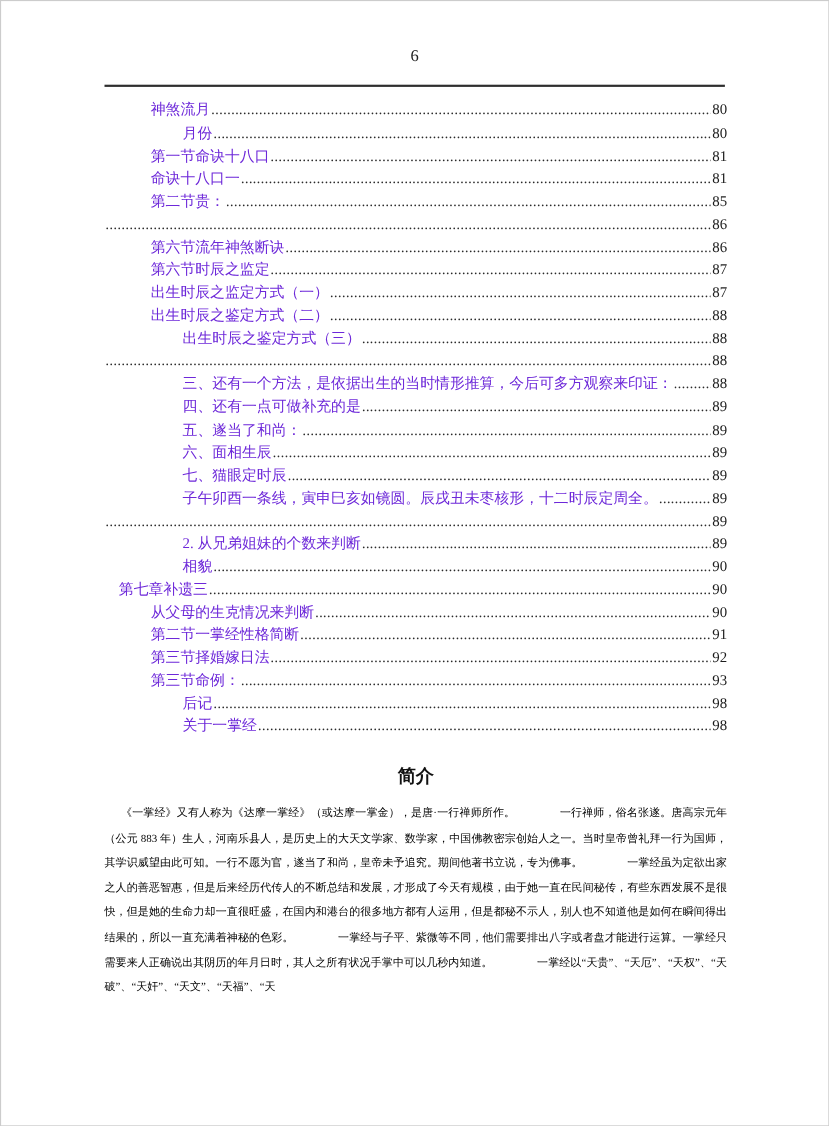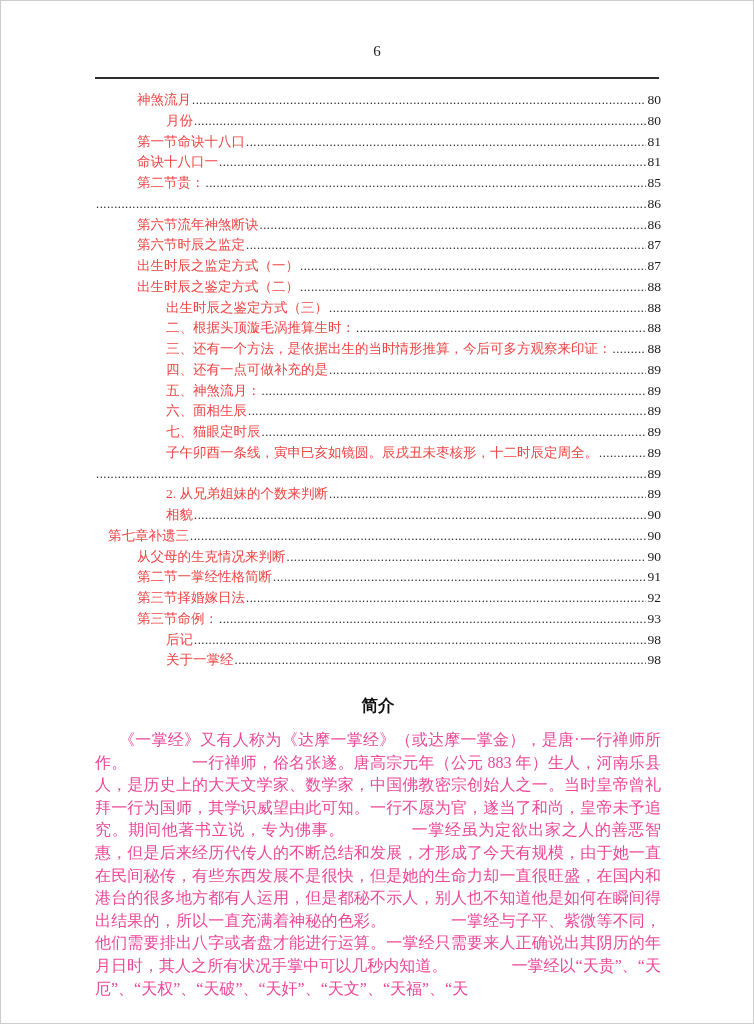--- a/index.html
+++ b/index.html
@@ -47,21 +47,21 @@
     align-items: baseline;
     font-size: 13.5px;
     line-height: 19.75px;
     white-space: nowrap;
   }
   .toc-row.lvl0 .toc-label { padding-left: 13px; }
   .toc-row.lvl1 .toc-label { padding-left: 42px; }
   .toc-row.lvl2 .toc-label { padding-left: 71px; }
   .toc-label {
     flex: 0 0 auto;
-    color: #ef4444;
+    color: #6d28d9;
   }
   .dots {
     flex: 1 1 auto;
     overflow: hidden;
     white-space: nowrap;
     color: #2a2a2a;
     letter-spacing: 0.5px;
     margin: 0 1px;
     font-size: 12.5px;
   }
@@ -79,25 +79,25 @@
   }
   .intro-heading {
     text-align: center;
     font-weight: bold;
     font-size: 16.5px;
     margin: 0 0 12px 0;
     color: #111111;
   }
   .intro-paragraph {
     margin: 0;
-    font-size: 16px;
+    font-size: 10px;
     line-height: 22.6px;
     text-align: justify;
     text-indent: 1.5em;
-    color: #ec4899;
+    color: #000000;
   }
 </style>
 </head>
 <body>
 
 <div class="page">
 
   <div class="page-number-top">6</div>
 
   <div class="header-rule"></div>
@@ -151,36 +151,35 @@
         <span class="toc-label">出生时辰之鉴定方式（二）</span>
         <span class="dots">............................................................................................................................................................................................................................</span>
         <span class="toc-page">88</span>
       </div>
       <div class="toc-row lvl2">
         <span class="toc-label">出生时辰之鉴定方式（三）</span>
         <span class="dots">............................................................................................................................................................................................................................</span>
         <span class="toc-page">88</span>
       </div>
       <div class="toc-row lvl2">
-        <span class="toc-label">二、根据头顶漩毛涡推算生时：</span>
         <span class="dots">............................................................................................................................................................................................................................</span>
         <span class="toc-page">88</span>
       </div>
       <div class="toc-row lvl2">
         <span class="toc-label">三、还有一个方法，是依据出生的当时情形推算，今后可多方观察来印证：</span>
         <span class="dots">............................................................................................................................................................................................................................</span>
         <span class="toc-page">88</span>
       </div>
       <div class="toc-row lvl2">
         <span class="toc-label">四、还有一点可做补充的是</span>
         <span class="dots">............................................................................................................................................................................................................................</span>
         <span class="toc-page">89</span>
       </div>
       <div class="toc-row lvl2">
-        <span class="toc-label">五、神煞流月：</span>
+        <span class="toc-label">五、遂当了和尚：</span>
         <span class="dots">............................................................................................................................................................................................................................</span>
         <span class="toc-page">89</span>
       </div>
       <div class="toc-row lvl2">
         <span class="toc-label">六、面相生辰</span>
         <span class="dots">............................................................................................................................................................................................................................</span>
         <span class="toc-page">89</span>
       </div>
       <div class="toc-row lvl2">
         <span class="toc-label">七、猫眼定时辰</span>

